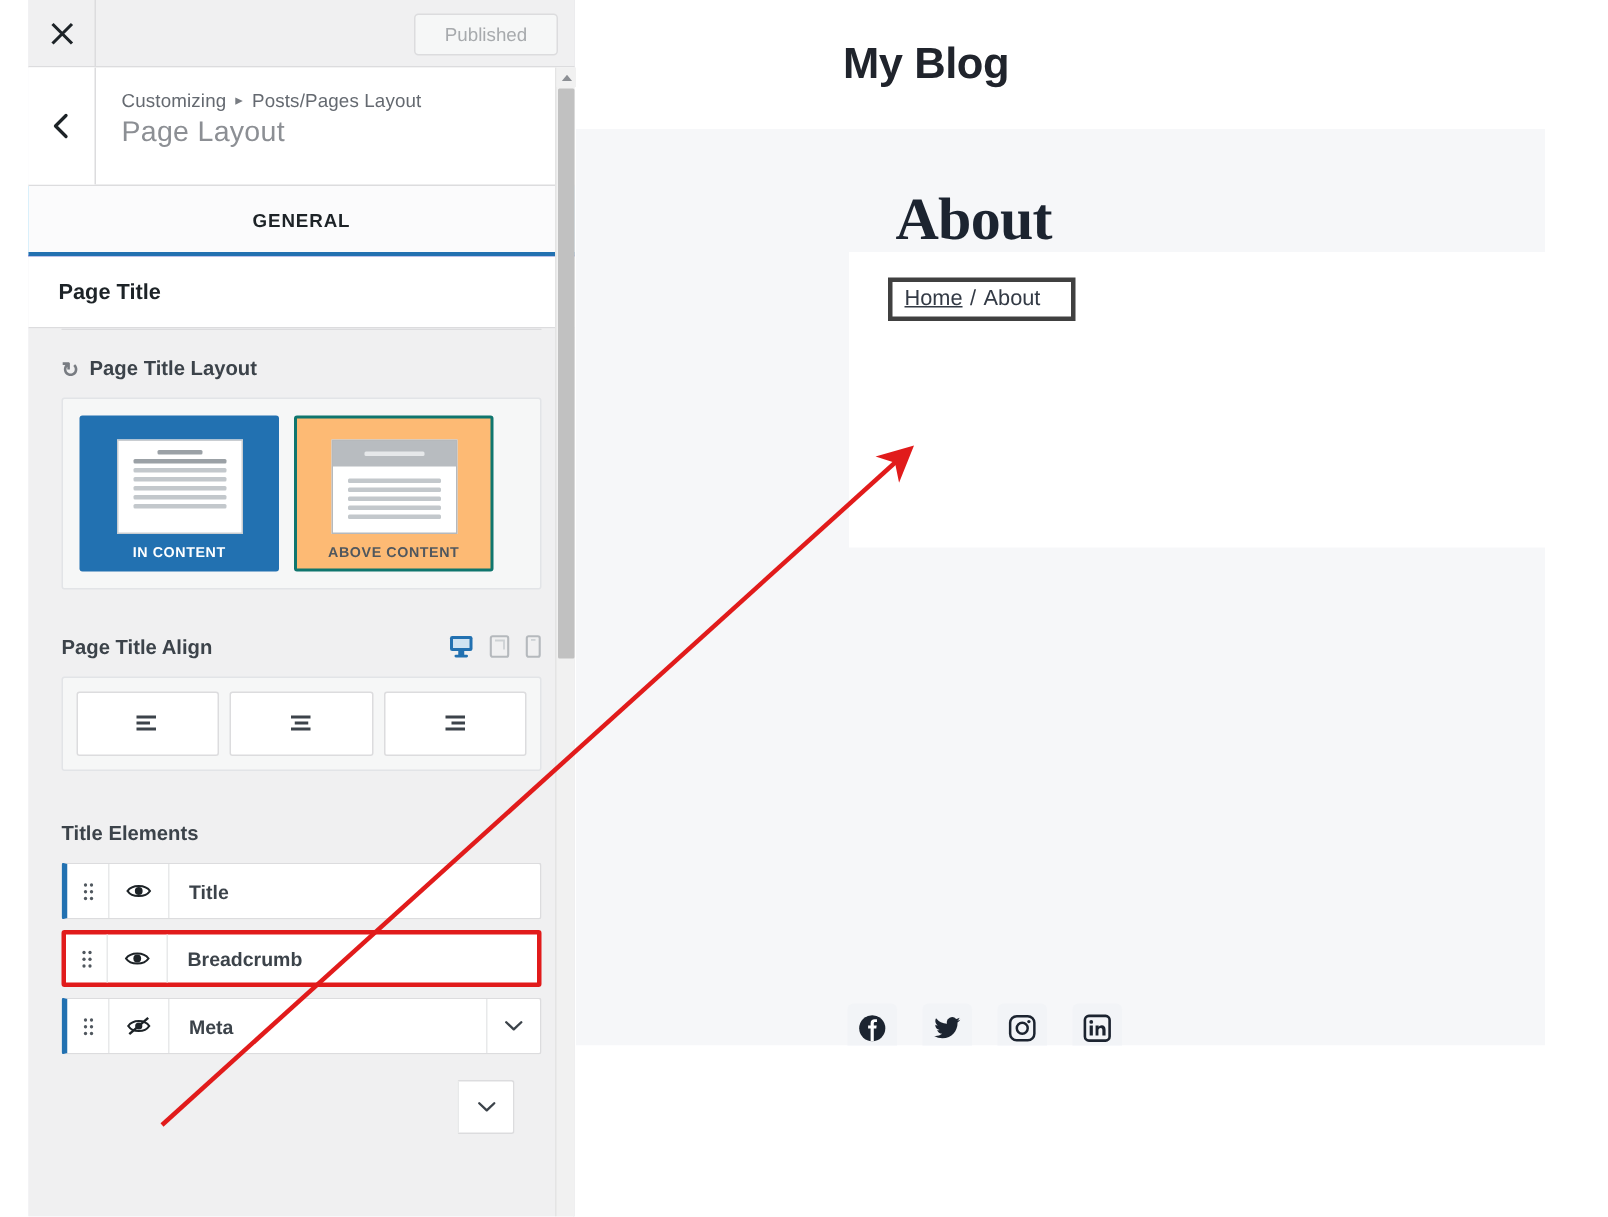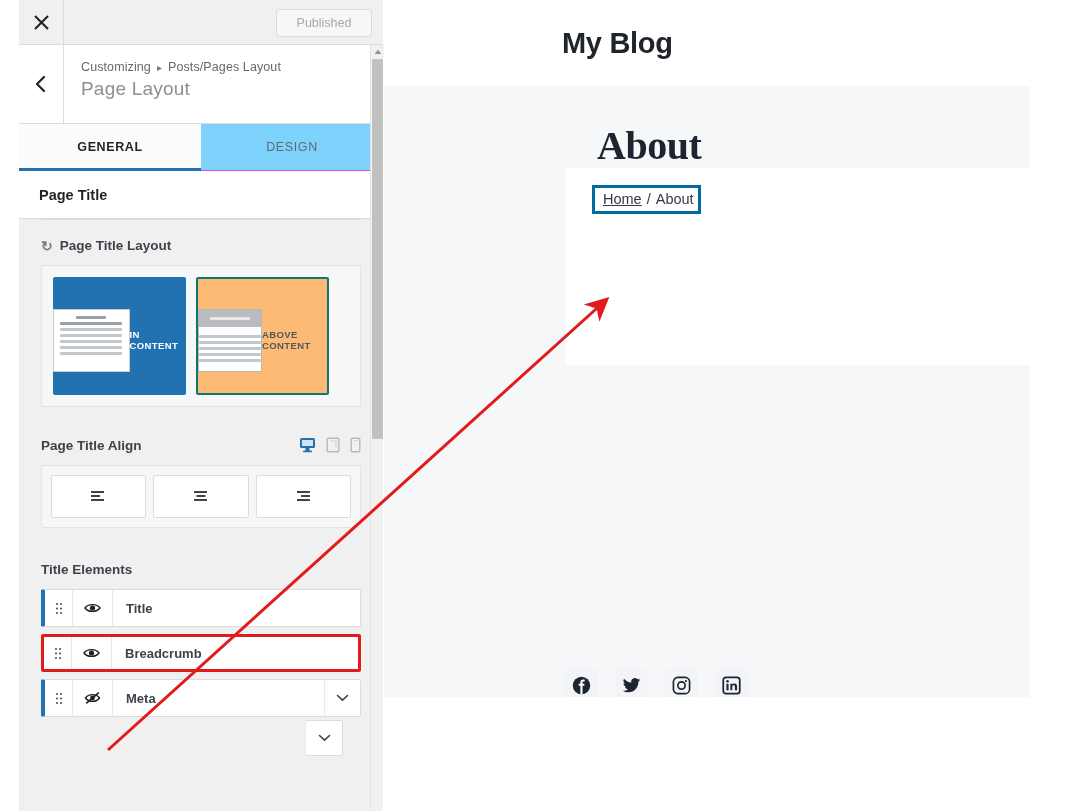--- a/index.html
+++ b/index.html
@@ -133,22 +133,22 @@
   }
   .reset-ico { color: #787c82; font-size: 14px; line-height: 1; }
 
   
   .layout-box {
     margin: 12px 22px 0 22px; background: #f6f7f7;
     border: 1px solid #e2e4e7; border-radius: 2px;
     padding: 11px; display: flex; gap: 10px;
   }
   .lay-card {
-    width: 133px; height: 118px; border-radius: 2px;
-    display: flex; flex-direction: row; align-items: center;
+    width: 133px; height: 104px; border-radius: 2px;
+    display: flex; flex-direction: column; align-items: center;
     justify-content: center; cursor: pointer; overflow: hidden;
   }
   .lay-card.sel { background: #2271b1; }
   .lay-card.unsel { background: #fdba74; border: 2px solid #0f766e; }
   .lay-thumb {
     width: 84px; height: 63px; background: #fff;
     margin-top: 8px; border: 1px solid #c9cdd1;
     display: flex; flex-direction: column; align-items: center;
     padding-top: 6px; gap: 3px;
   }
@@ -251,21 +251,21 @@
     position: absolute; left: 182px; top: 82px; width: 506px; height: 197px;
     background: #ffffff;
   }
   .page-heading {
     position: absolute; left: 213px; top: 122px;
     font-family: "Liberation Serif", serif;
     font-size: 40px; font-weight: 700; color: #1c2430; letter-spacing: -.5px;
   }
   .crumb-wrap {
     position: absolute; left: 208px; top: 185px;
-    border: 3px solid #0369a1; padding: 3px 4px 4px 8px;
+    border: 3px solid #404040; padding: 3px 20px 4px 8px;
   }
   .crumb {
     font-size: 14.5px; color: #333a45;
     display: flex; align-items: center; gap: 5px; white-space: nowrap;
   }
   .crumb a {
     color: #333a45; text-decoration: underline;
   }
   .socials {
     position: absolute; left: 181px; top: 669px;
@@ -313,23 +313,20 @@
           <span class="bc-sep">▸</span>
           <span>Posts/Pages Layout</span>
         </div>
         <div class="panel-title">Page Layout</div>
       </div>
     </div>
 
     <div class="tabs">
       <div class="tab active">
         <span>GENERAL</span>
-      </div>
-      <div class="tab">
-        <span>DESIGN</span>
       </div>
     </div>
 
     <div class="section-head">
       <span>Page Title</span>
     </div>
 
     <div class="panel-body">
 
 

